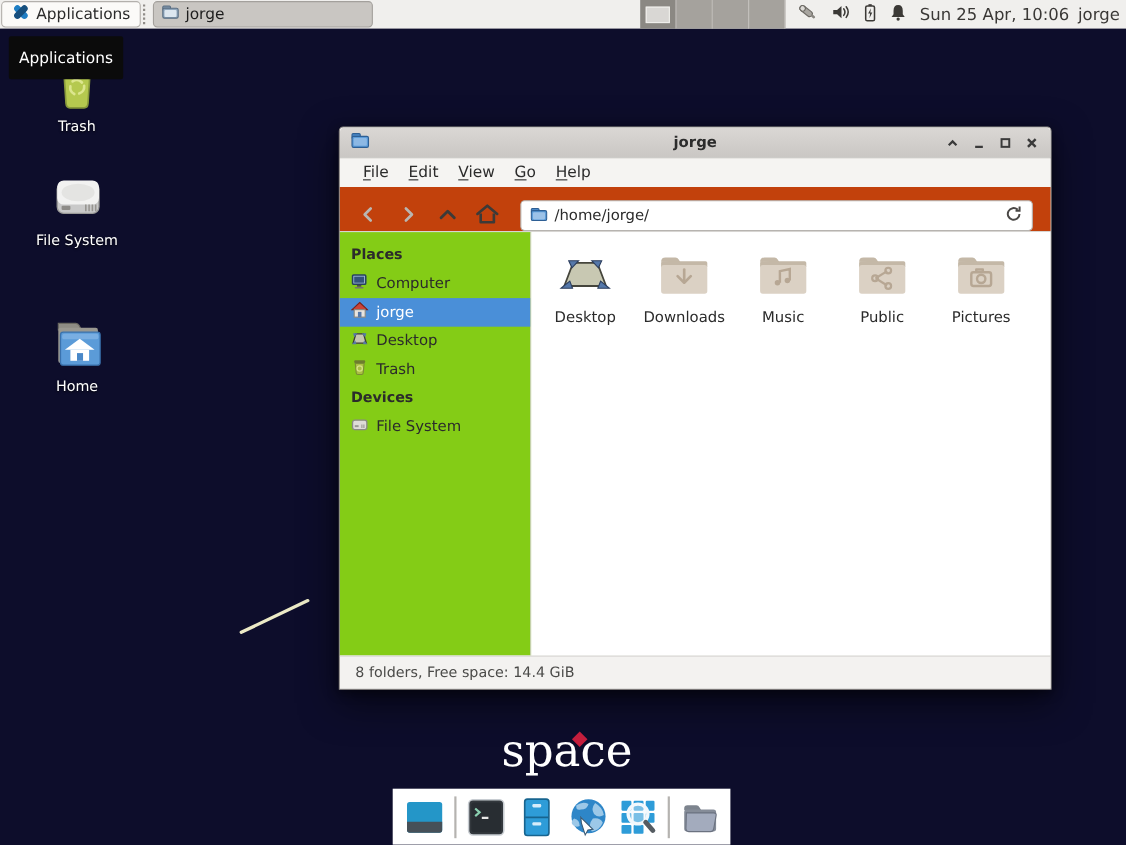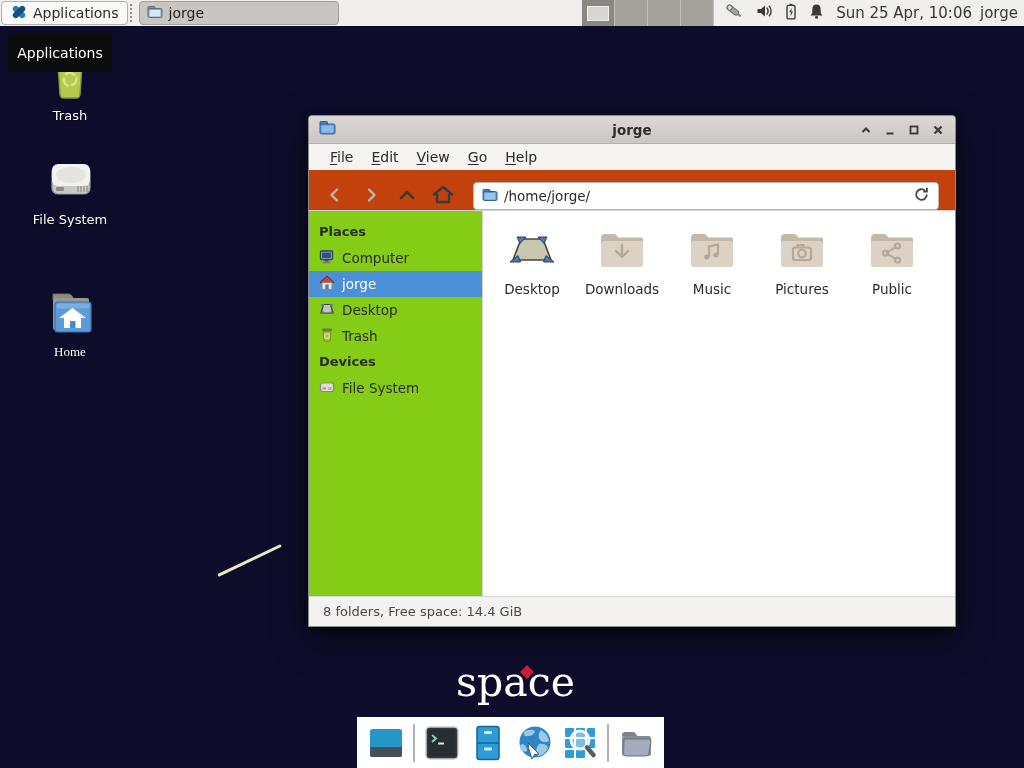--- a/index.html
+++ b/index.html
@@ -21,21 +21,21 @@
 
   
   .tooltip { position:absolute; left:8px; top:33px; width:104px; height:39px; background:#0b0b0b; border-radius:2px; display:flex; align-items:center; justify-content:center; color:#ffffff; font-size:14px; z-index:60; }
 
   
   .desk-icon { position:absolute; left:24px; width:92px; display:flex; flex-direction:column; align-items:center; }
   .desk-icon .di-art { display:flex; align-items:center; justify-content:center; }
   .desk-icon .di-label { margin-top:4px; font-size:13px; color:#ffffff; text-shadow:0 1px 2px rgba(0,0,0,.9); white-space:nowrap; }
   #desk-trash { top:48px; }
   #desk-fs { top:158px; }
-  #desk-home { top:288px;font-family:Liberation Serif, serif; }
+  #desk-home { top:288px; }
 
   
   .stray-line { position:absolute; left:218px; top:574px; width:70px; height:3px; background:#eceac6; border-radius:2px; transform:rotate(-25.5deg); transform-origin:left center; }
 
   
   .wordmark { position:absolute; left:456px; top:658px; font-family:"DejaVu Serif","Liberation Serif",serif; font-size:41px; color:#ffffff; letter-spacing:0px; }
   .wordmark-diamond { position:absolute; left:66px; top:9px; width:10px; height:10px; background:#c71f3e; transform:rotate(45deg); }
 
   
   .dock { position:absolute; left:357px; top:717px; width:307px; height:51px; background:#ffffff; display:flex; align-items:center; justify-content:center; gap:8px; }
@@ -385,48 +385,48 @@
         </div>
         <div class="fc-label">Music</div>
       </div>
 
       <div class="folder-cell">
         <div class="fc-art">
           <svg width="48" height="40" viewBox="0 0 48 40">
             <path d="M3 8 q0-4 4-4 h9 q2 0 3 1.8 l1.6 2.6z" fill="#c4b8a7"></path>
               <rect x="3" y="7.5" width="42" height="6" rx="1.5" fill="#c4b8a7"></rect>
             <rect x="3" y="11" width="42" height="26" rx="2.5" fill="#dbd1c4"></rect>
-            <g fill="none" stroke="#b7a794" stroke-width="2.2" stroke-linejoin="round">
-                <path d="M19.5 17.5 v-2.5 h6 v2.5"></path>
-                <rect x="15" y="17.5" width="18" height="12.5" rx="2"></rect>
-                <circle cx="24" cy="23.5" r="3.8"></circle>
+            <g stroke="#b7a794" stroke-width="2">
+                <line x1="18" y1="23" x2="28.5" y2="16.5"></line>
+                <line x1="18" y1="23" x2="28.5" y2="29.5"></line>
+              </g>
+            <g fill="none" stroke="#b7a794" stroke-width="2">
+                <circle cx="17.5" cy="23" r="2.6"></circle>
+                <circle cx="29.5" cy="16" r="2.6"></circle>
+                <circle cx="29.5" cy="30" r="2.6"></circle>
               </g>
           </svg>
         </div>
-        <div class="fc-label">Pictures</div>
+        <div class="fc-label">Public</div>
       </div>
 
       <div class="folder-cell">
         <div class="fc-art">
           <svg width="48" height="40" viewBox="0 0 48 40">
             <path d="M3 8 q0-4 4-4 h9 q2 0 3 1.8 l1.6 2.6z" fill="#c4b8a7"></path>
               <rect x="3" y="7.5" width="42" height="6" rx="1.5" fill="#c4b8a7"></rect>
             <rect x="3" y="11" width="42" height="26" rx="2.5" fill="#dbd1c4"></rect>
-            <g stroke="#b7a794" stroke-width="2">
-                <line x1="18" y1="23" x2="28.5" y2="16.5"></line>
-                <line x1="18" y1="23" x2="28.5" y2="29.5"></line>
-              </g>
-            <g fill="none" stroke="#b7a794" stroke-width="2">
-                <circle cx="17.5" cy="23" r="2.6"></circle>
-                <circle cx="29.5" cy="16" r="2.6"></circle>
-                <circle cx="29.5" cy="30" r="2.6"></circle>
+            <g fill="none" stroke="#b7a794" stroke-width="2.2" stroke-linejoin="round">
+                <path d="M19.5 17.5 v-2.5 h6 v2.5"></path>
+                <rect x="15" y="17.5" width="18" height="12.5" rx="2"></rect>
+                <circle cx="24" cy="23.5" r="3.8"></circle>
               </g>
           </svg>
         </div>
-        <div class="fc-label">Public</div>
+        <div class="fc-label">Pictures</div>
       </div>
 
 
     </div>
   </div>
 
   <div class="statusbar">
     <span>8 folders, Free space: 14.4 GiB</span>
   </div>
 </div>

